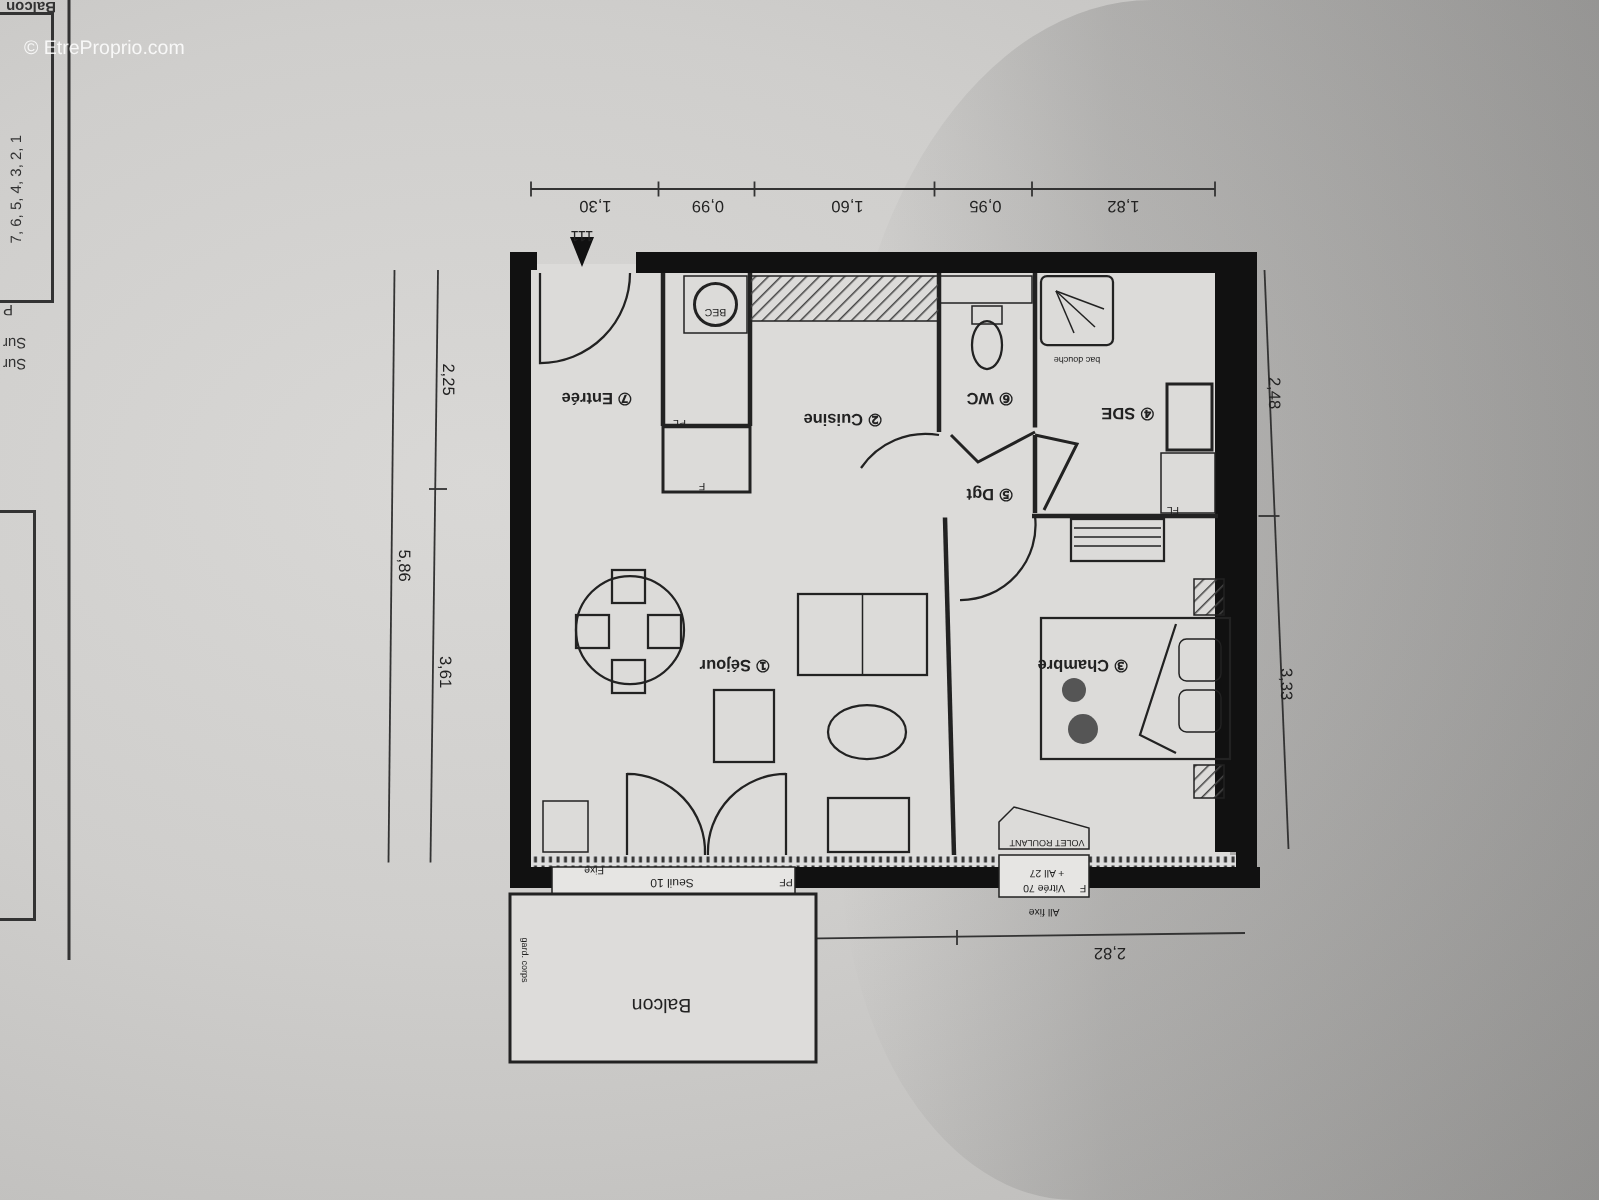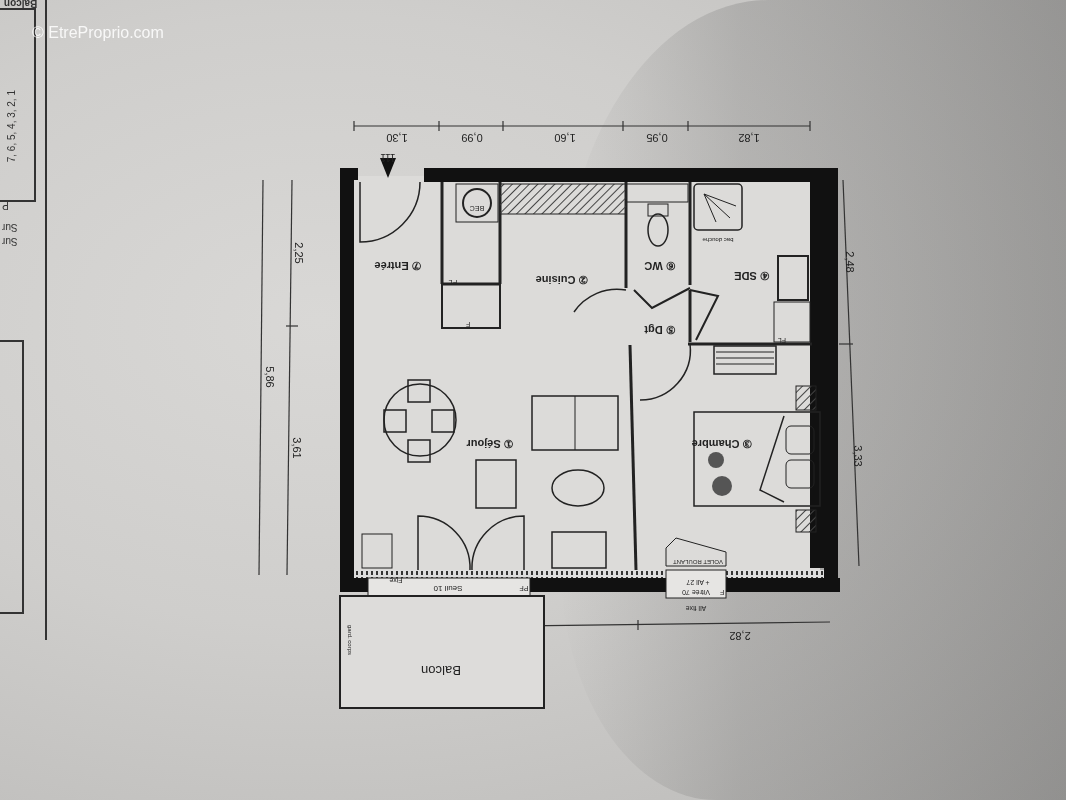--- a/index.html
+++ b/index.html
@@ -2,21 +2,21 @@
 <html><head>
 <meta charset="utf-8">
 <style>
   html, body { margin:0; padding:0; }
   body { width:1066px; height:800px; overflow:hidden; position:relative;
     background: radial-gradient(ellipse at 30% 40%, #d9d8d6 0%, #cfcecc 45%, #b9b8b6 100%);
     font-family:"Liberation Sans", sans-serif; }
   .shadow { position:absolute; left:560px; top:0; width:520px; height:800px;
     background: linear-gradient(90deg, rgba(0,0,0,0) 0%, rgba(60,60,60,0.18) 35%, rgba(40,40,40,0.28) 100%);
     border-radius: 40% 0 0 30%; pointer-events:none; }
-  .watermark { position:absolute; left:16px; top:24px; color:rgba(255,255,255,0.85); font-size:16px;margin-left:16px; }
+  .watermark { position:absolute; left:16px; top:24px; color:rgba(255,255,255,0.85); font-size:13px; }
   .left-strip { position:absolute; left:0; top:0; width:45px; height:640px; border-right:2px solid #333; }
   .left-strip .box1 { position:absolute; left:0; top:8px; width:34px; height:190px; border:2px solid #333; border-left:none; }
   .left-strip .box2 { position:absolute; left:0; top:340px; width:22px; height:270px; border:2px solid #333; border-left:none; }
   .left-strip .txt { position:absolute; transform:rotate(180deg); font-size:10px; color:#333; }
   svg.plan { position:absolute; left:0; top:0; }
   .lbl { font-family:"Liberation Sans", sans-serif; fill:#222; }
 </style>
 </head>
 <body>
 

